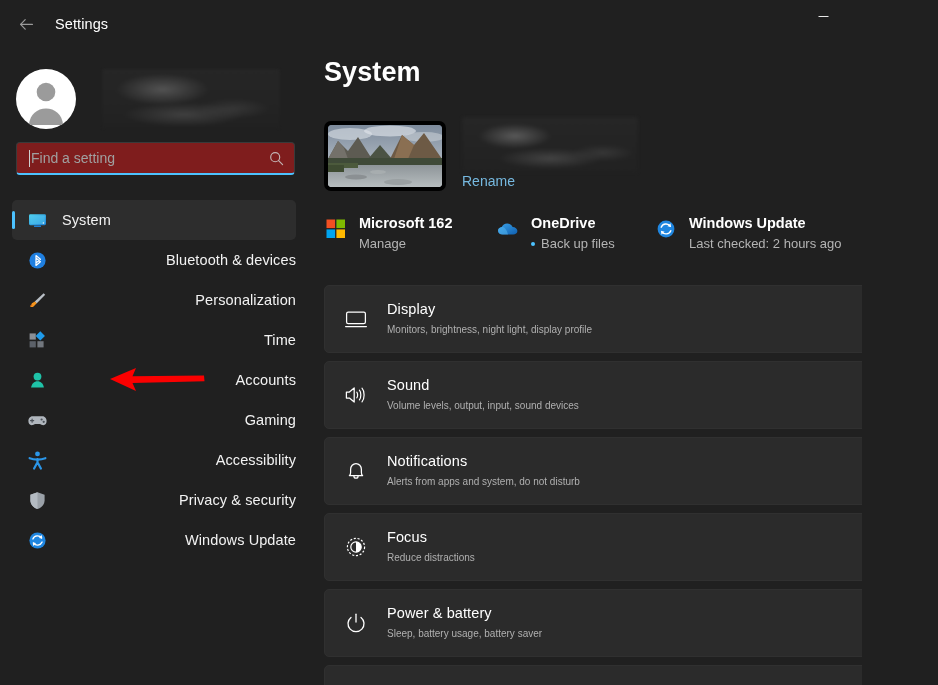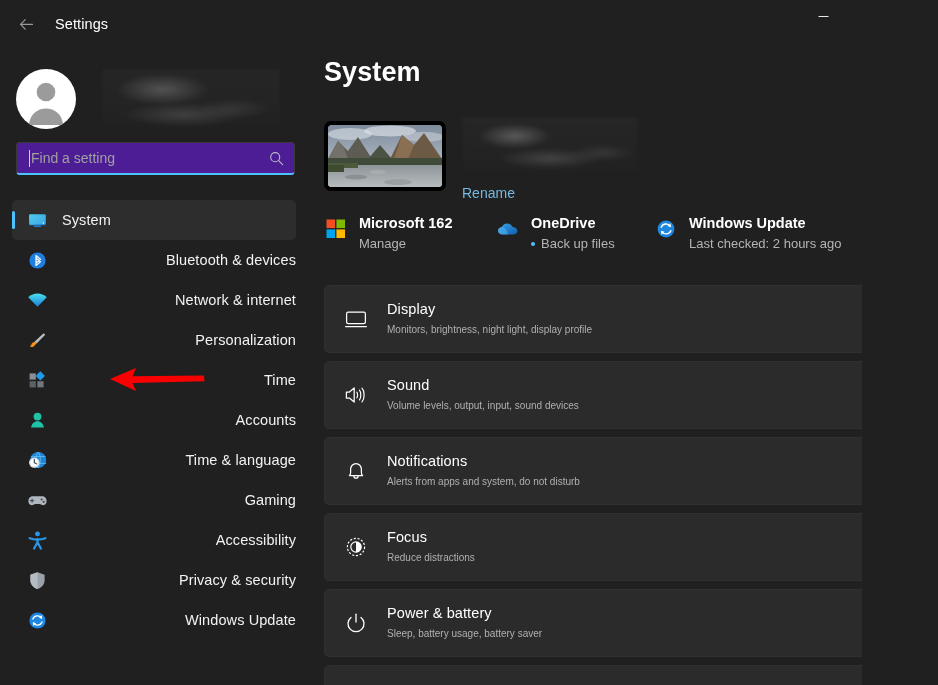--- a/index.html
+++ b/index.html
@@ -101,21 +101,21 @@
       radial-gradient(ellipse 46px 13px at 74% 66%, rgba(80,80,80,0.40) 0%, rgba(80,80,80,0.0) 78%),
       linear-gradient(180deg, #262626 0%, #242424 55%, #212121 100%);
     filter: blur(1.2px);
   }
 
   
   .search-wrap {
     position: absolute;
     top: 94px; left: 16px;
     width: 279px; height: 33px;
-    background: #4c1d95;
+    background: #7f1d1d;
     border: 1px solid #3a3a3a;
     border-bottom: 2px solid #4cc2ff;
     border-radius: 4px;
     display: flex;
     align-items: center;
     padding: 0 10px 0 12px;
   }
   .caret {
     width: 1px;
     height: 17px;
@@ -229,21 +229,21 @@
     border-radius: 3px;
     background:
       radial-gradient(ellipse 52px 18px at 30% 34%, rgba(116,116,116,0.66) 0%, rgba(116,116,116,0) 70%),
       radial-gradient(ellipse 70px 14px at 50% 74%, rgba(96,96,96,0.52) 0%, rgba(96,96,96,0) 74%),
       radial-gradient(ellipse 40px 11px at 80% 64%, rgba(84,84,84,0.40) 0%, rgba(84,84,84,0) 78%),
       linear-gradient(180deg, #262626 0%, #232323 60%, #212121 100%);
     filter: blur(1.5px);
   }
   .rename-link {
     position: absolute;
-    top: 64px; left: 138px;
+    top: 52px; left: 138px;
     font-size: 14px;
     color: #76b9e0;
     cursor: default;
   }
 
   
   .quick-row {
     position: absolute;
     top: 165px; left: 12px;
     width: 600px;
@@ -443,34 +443,20 @@
       <div class="nav-item">
         <span class="nav-icon">
           <svg width="21" height="21" viewBox="0 0 21 21">
             <circle cx="10.5" cy="10.5" r="8.1" fill="#1f7fe0"></circle>
             <path d="M9 5.6 L13.4 9.3 L9 13 M9 8 L13.4 11.7 L9 15.4 M9 5.6 V15.4" fill="none" stroke="#ffffff" stroke-width="1.25" stroke-linecap="round" stroke-linejoin="round"></path>
           </svg>
         </span>
         <span class="nav-label">Bluetooth &amp; devices</span>
       </div>
 
-      <div class="nav-item">
-        <span class="nav-icon">
-          <svg width="21" height="21" viewBox="0 0 21 21">
-            <defs>
-                <linearGradient id="gWifi" x1="0" y1="0" x2="0" y2="1">
-              <stop offset="0%" stop-color="#49dff0"></stop>
-                  <stop offset="100%" stop-color="#1b7ed6"></stop>
-            </linearGradient>
-              </defs>
-            <path d="M1.2 7.2 C4 4.6 7.1 3.4 10.5 3.4 C13.9 3.4 17 4.6 19.8 7.2 L10.5 16.8 Z" fill="url(#gWifi)"></path>
-          </svg>
-        </span>
-        <span class="nav-label">Network &amp; internet</span>
-      </div>
 
       <div class="nav-item">
         <span class="nav-icon">
           <svg width="21" height="21" viewBox="0 0 21 21">
             <path d="M16.6 3.2 L18.2 4.8 L9.6 13.4 L7.8 11.6 Z" fill="#b9bfc6"></path>
             <path d="M7.9 11.5 L9.7 13.3 L6.6 16.4 C5.4 17.5 3.6 17.2 3.0 16.0 C4.3 15.5 4.6 14.2 4.9 13.2 Z" fill="#f5951d"></path>
             <path d="M3.0 16.0 C3.5 15.7 4.2 15.2 4.6 14.2 L5.6 15.2 C5.0 16.1 3.9 16.5 3.0 16.0 Z" fill="#e06a13"></path>
           </svg>
         </span>
         <span class="nav-label">Personalization</span>
@@ -491,32 +477,20 @@
       <div class="nav-item">
         <span class="nav-icon">
           <svg width="21" height="21" viewBox="0 0 21 21">
             <circle cx="10.5" cy="6.6" r="3.9" fill="#1fc3a8"></circle>
             <path d="M4.1 17.6 C4.6 13.6 7.3 11.2 10.5 11.2 C13.7 11.2 16.4 13.6 16.9 17.6 Z" fill="#1fc3a8"></path>
           </svg>
         </span>
         <span class="nav-label">Accounts</span>
       </div>
 
-      <div class="nav-item">
-        <span class="nav-icon">
-          <svg width="21" height="21" viewBox="0 0 21 21">
-            <circle cx="11.2" cy="10" r="8" fill="#1f84d8"></circle>
-            <path d="M4.0 6.6 H18.4 M3.2 13.4 H19.2 M11.2 2 C8.4 4.6 8.4 15.4 11.2 18 M11.2 2 C14 4.6 14 15.4 11.2 18" fill="none" stroke="#63c0f0" stroke-width="0.85"></path>
-            <circle cx="7.3" cy="12.6" r="5.2" fill="#eef3f7"></circle>
-            <circle cx="7.3" cy="12.6" r="4.3" fill="#fbfdfe" stroke="#b9c6cf" stroke-width="0.5"></circle>
-            <path d="M7.3 9.3 V12.6 L9.7 13.9" stroke="#2b3a44" stroke-width="1.05" stroke-linecap="round" fill="none"></path>
-          </svg>
-        </span>
-        <span class="nav-label">Time &amp; language</span>
-      </div>
 
       <div class="nav-item">
         <span class="nav-icon">
           <svg width="21" height="21" viewBox="0 0 21 21">
             <path d="M5.6 6.2 H15.4 C18.1 6.2 19.6 8.6 19.6 11 C19.6 13.3 18.3 15.2 16.4 15.2 C14.9 15.2 13.9 13.9 12.6 13.9 H8.4 C7.1 13.9 6.1 15.2 4.6 15.2 C2.7 15.2 1.4 13.3 1.4 11 C1.4 8.6 2.9 6.2 5.6 6.2 Z" fill="#b0b6bd"></path>
             <path d="M5.1 9.0 V12.2 M3.5 10.6 H6.7" stroke="#4b5158" stroke-width="1.15" stroke-linecap="round"></path>
             <circle cx="14.6" cy="9.5" r="1.12" fill="#4b5158"></circle>
             <circle cx="16.7" cy="11.8" r="1.12" fill="#4b5158"></circle>
           </svg>
         </span>

